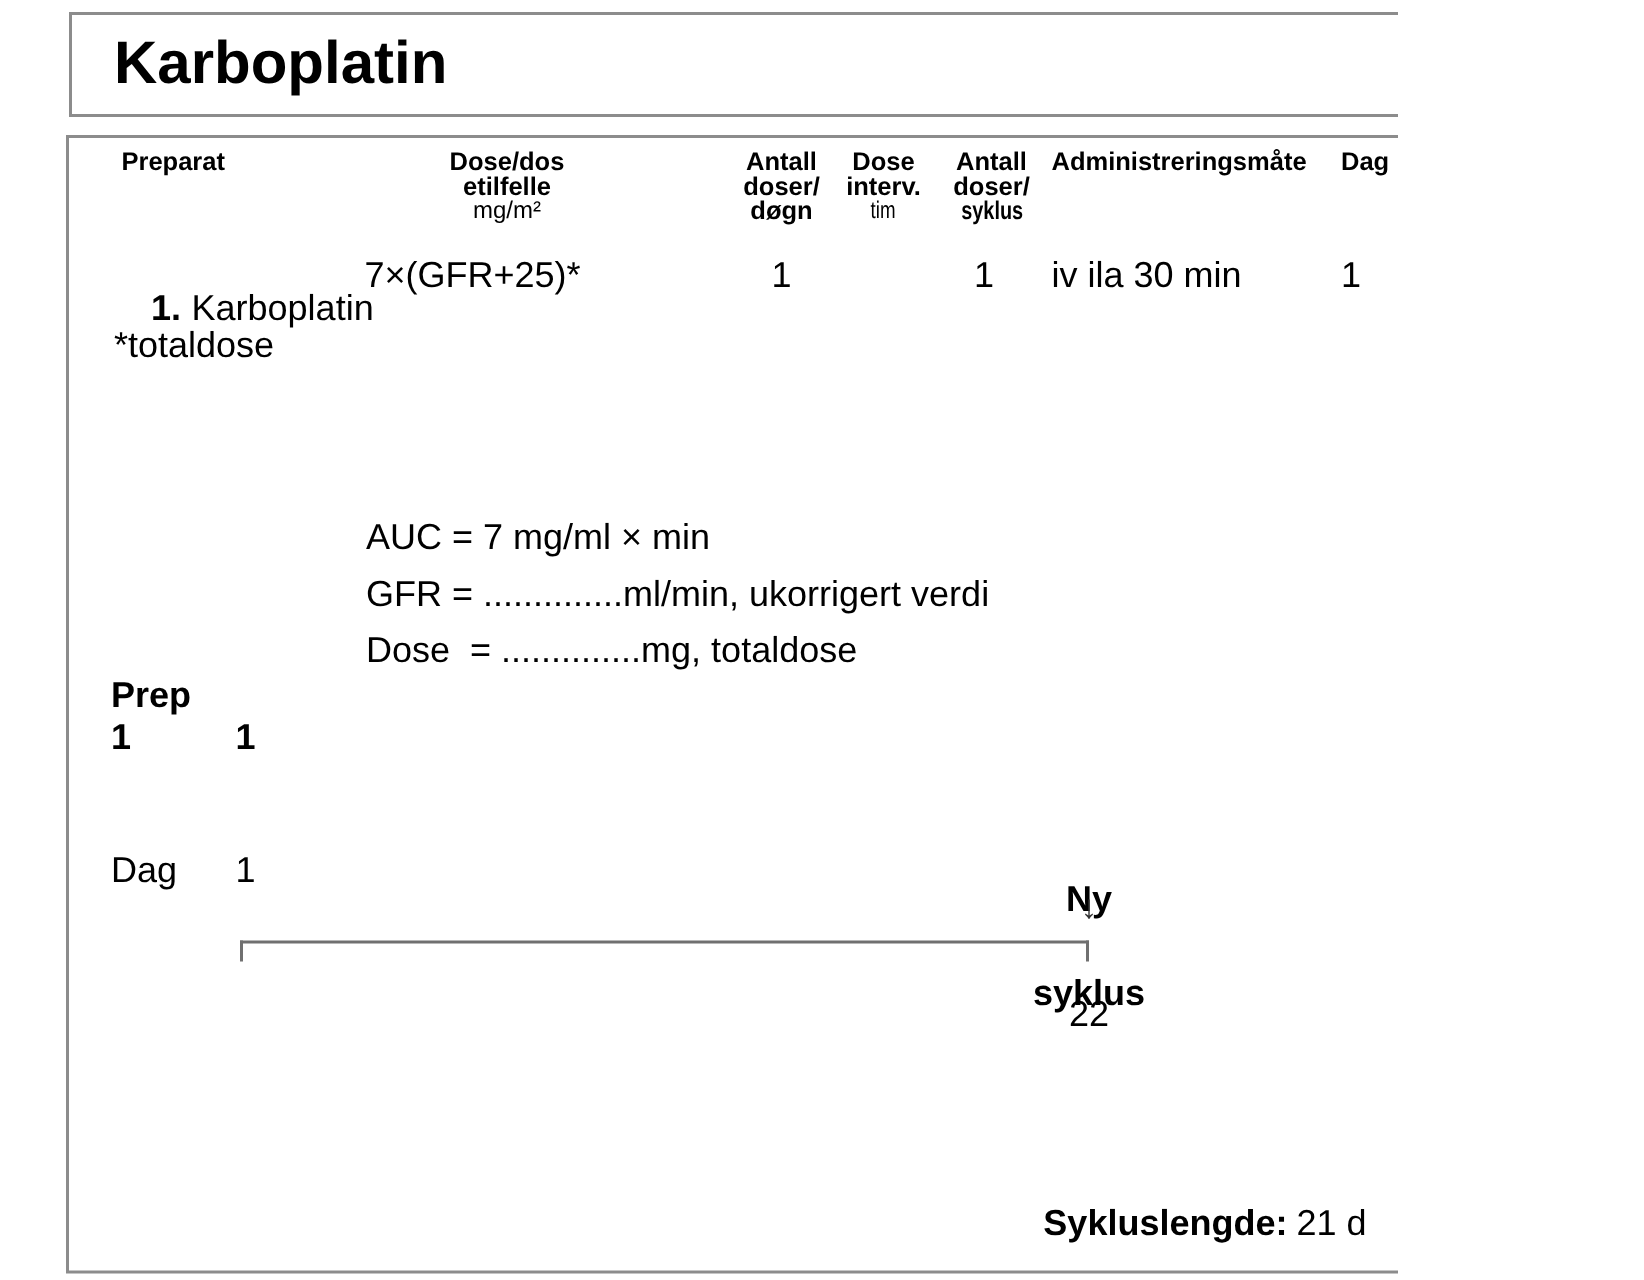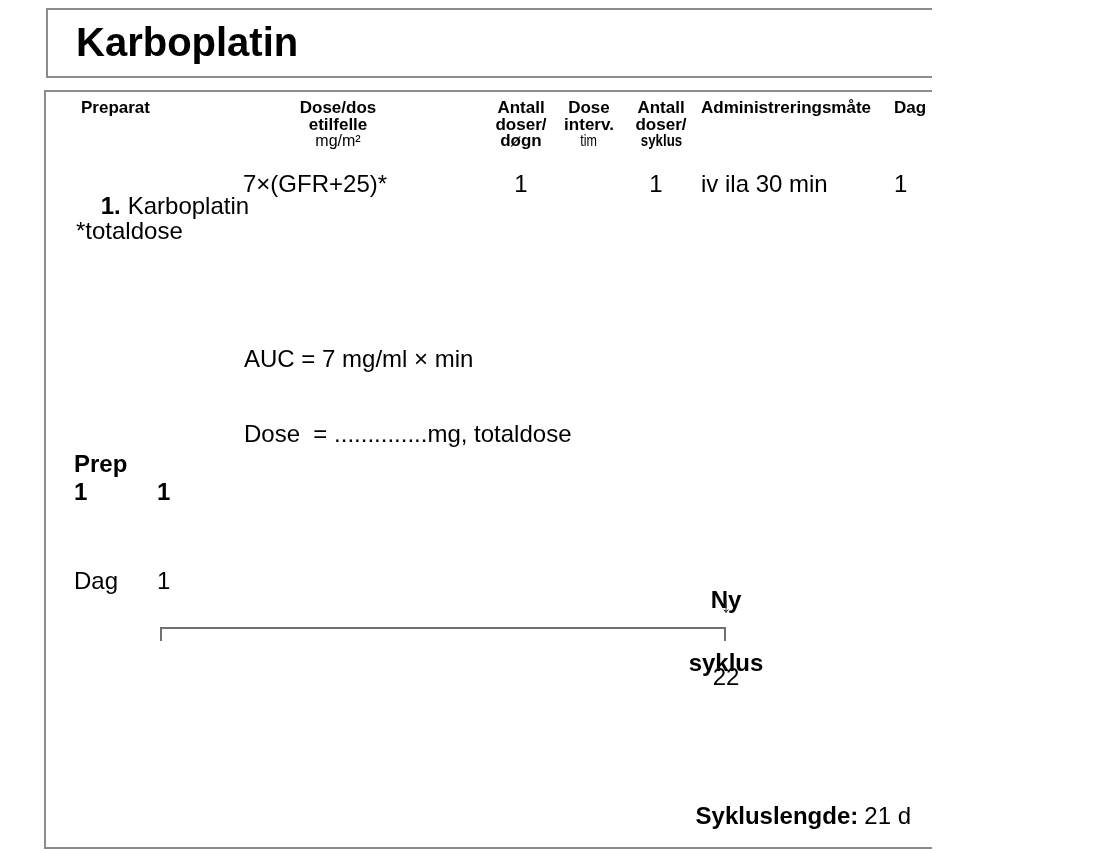--- a/index.html
+++ b/index.html
@@ -77,20 +77,21 @@
   </div>
   <div class="abs body-text" style="left:207px;top:173px;">7×(GFR+25)*</div>
   <div class="abs body-text center" style="left:450px;top:173px;width:70px;">1</div>
   <div class="abs body-text center" style="left:578px;top:173px;width:84px;">1</div>
   <div class="abs body-text" style="left:665px;top:173px;">iv ila 30 min</div>
   <div class="abs body-text" style="left:858px;top:173px;">1</div>
 
   <div class="abs body-text" style="left:40px;top:220px;">*totaldose</div>
 
   <div class="abs body-text" style="left:208px;top:348px;">AUC = 7 mg/ml × min</div>
+  <div class="abs body-text" style="left:208px;top:386px;">GFR = ..............ml/min, ukorrigert verdi</div>
   <div class="abs body-text" style="left:208px;top:423px;">Dose  = ..............mg, totaldose</div>
 
   <div class="abs body-text b" style="left:38px;top:453px;">Prep</div>
   <div class="abs body-text b" style="left:38px;top:481px;">1</div>
   <div class="abs body-text b" style="left:121px;top:481px;">1</div>
 
   <div class="abs body-text" style="left:38px;top:570px;">Dag</div>
   <div class="abs body-text" style="left:121px;top:570px;">1</div>
 
   <div class="abs body-text b center" style="left:640px;top:547px;width:100px;line-height:21px;">

